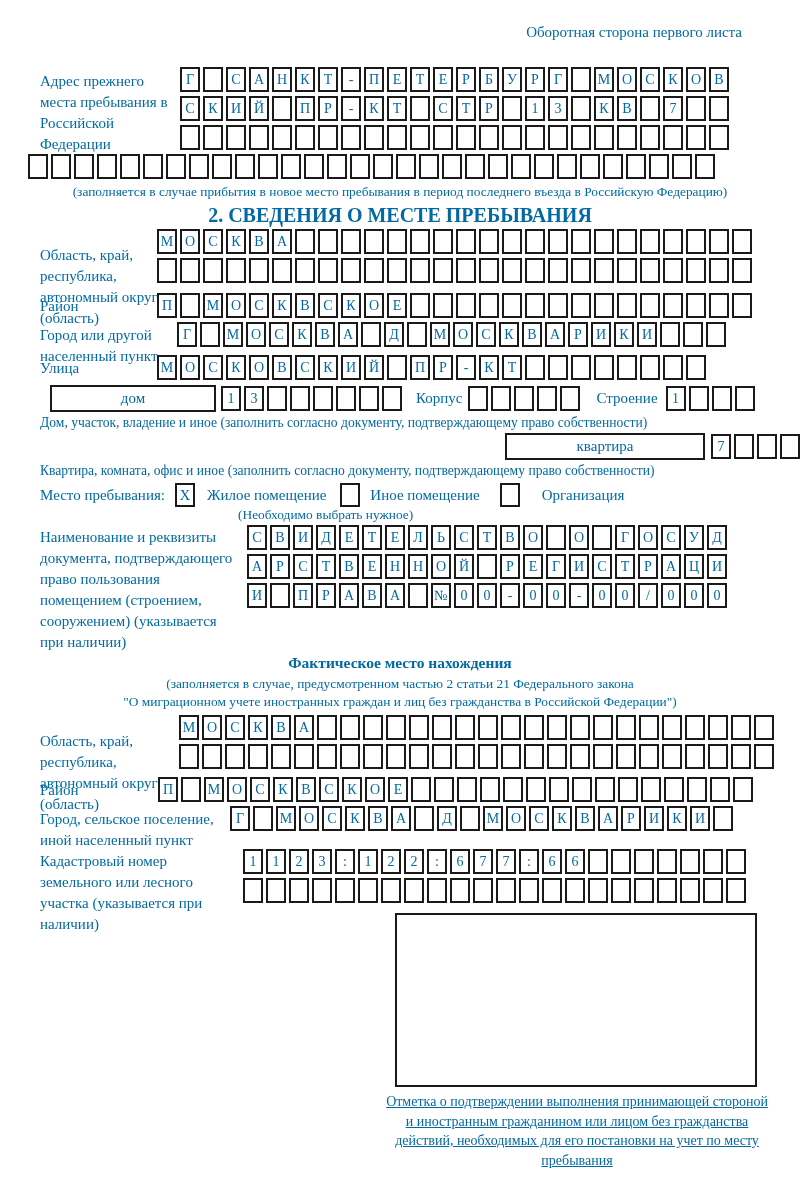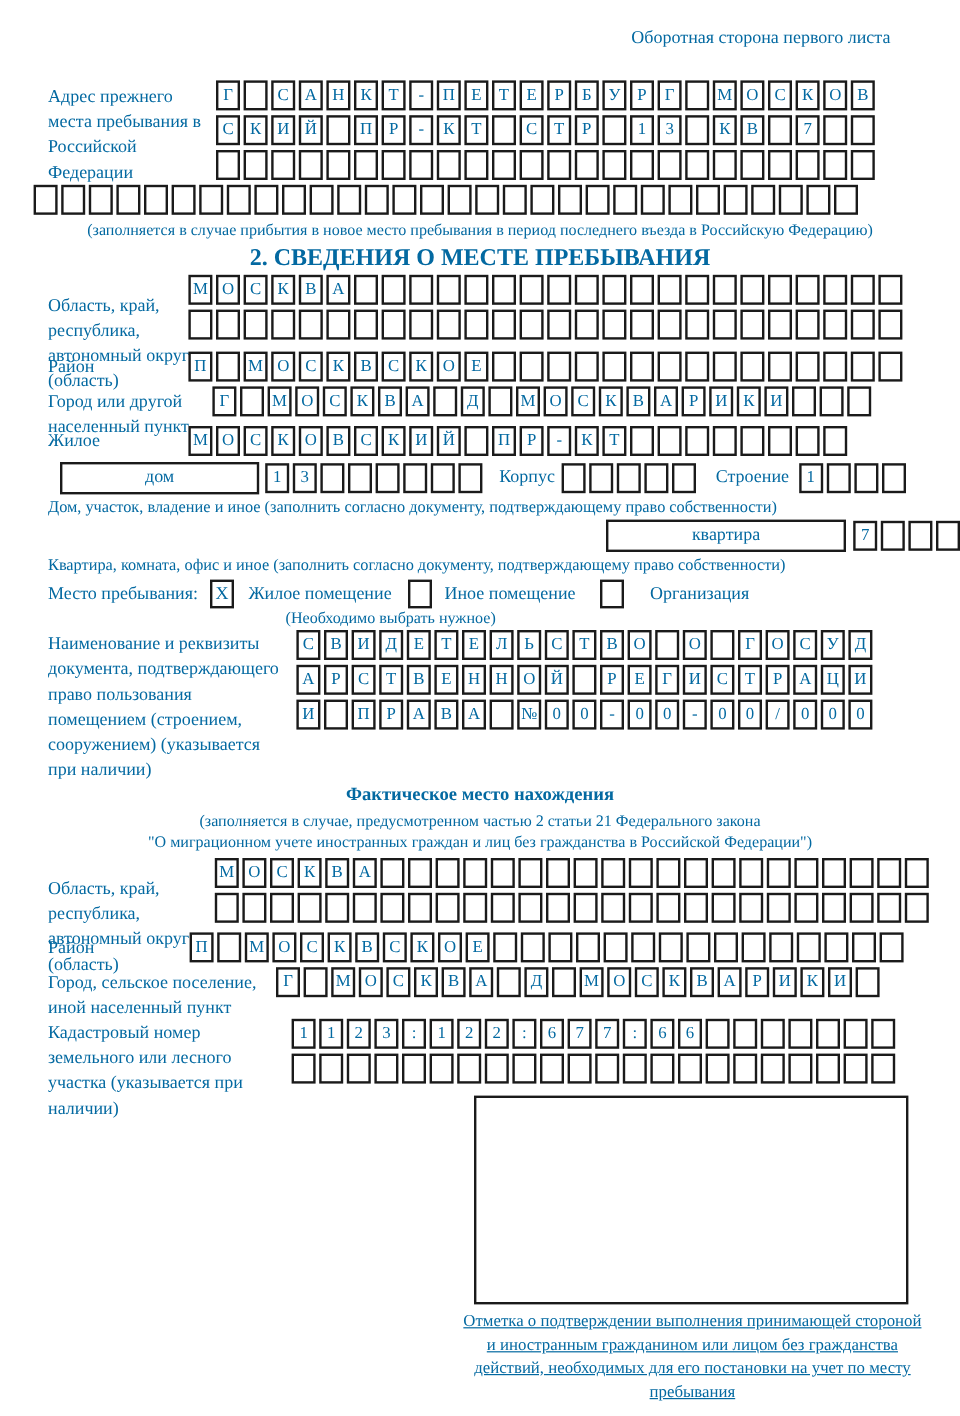--- a/index.html
+++ b/index.html
@@ -277,21 +277,21 @@
         <div class="cell">И</div>
         <div class="cell">К</div>
         <div class="cell">И</div>
         <div class="cell"></div>
         <div class="cell"></div>
         <div class="cell"></div>
       </div>
   </div>
 
   <div class="block mt8">
-    <div class="flabel" style="top:3px;">Жилое</div>
+    <div class="flabel" style="top:3px;">Улица</div>
     <div class="cellrow ind157">
         <div class="cell">М</div>
         <div class="cell">О</div>
         <div class="cell">С</div>
         <div class="cell">К</div>
         <div class="cell">О</div>
         <div class="cell">В</div>
         <div class="cell">С</div>
         <div class="cell">К</div>
         <div class="cell">И</div>

